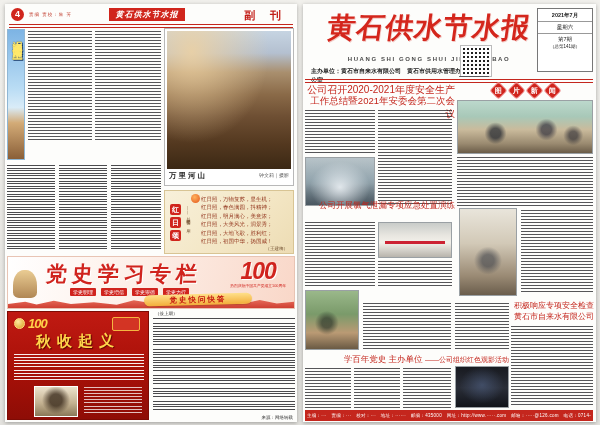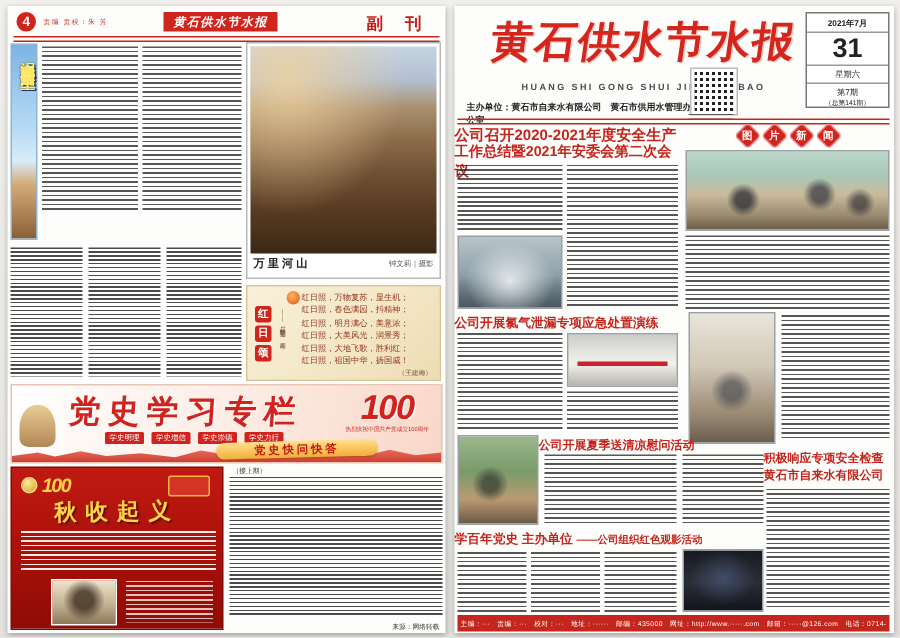--- a/index.html
+++ b/index.html
@@ -63,21 +63,21 @@
   .rtitle{position:absolute;left:20px;top:5px;width:212px;text-align:center;font-size:28px;font-weight:bold;color:#d4261c;font-family:"DejaVu Serif","Liberation Serif",serif;transform:skewX(-8deg);letter-spacing:1px;text-shadow:1px 1px 0 rgba(212,38,28,.25)}
   .pinyin{position:absolute;left:20px;top:52px;width:212px;text-align:center;font-size:6px;font-weight:bold;color:#4a4a4a;letter-spacing:1.6px}
   .organ{position:absolute;left:8px;top:63px;width:152px;font-size:6px;font-weight:bold;color:#222}
   .qr{position:absolute;left:158px;top:42px;width:26px;height:26px;border:2px solid #fff;outline:1px solid #bbb;background-image:repeating-linear-gradient(0deg,#111 0 2px,#fff 2px 4px),repeating-linear-gradient(90deg,#111 0 2px,#fff 2px 4px);background-blend-mode:screen}
   .datebox{position:absolute;left:234px;top:4px;width:56px;height:64px;border:1px solid #777;box-sizing:border-box;background:#fff;text-align:center;color:#222}
   .db-m{font-size:5.5px;font-weight:bold;padding-top:3px;border-bottom:.5px solid #999;padding-bottom:2px}
   .db-d{font-size:18px;font-weight:bold;line-height:21px;border-bottom:.5px solid #999}
   .db-w{font-size:5.5px;padding:2px 0;border-bottom:.5px solid #999}
   .db-i{font-size:5.5px;padding-top:2px}
   .db-t{font-size:4.5px;padding-top:1px}
-  .hlr{position:absolute;text-align:left;font-weight:bold;color:#c4261d}
+  .hlr{position:absolute;text-align:right;font-weight:normal;color:#c4261d}
   .stamps{position:absolute;left:154px;top:81px;width:136px;display:flex;justify-content:center;gap:7px}
   .stamp{width:11px;height:11px;background:#d0251c;border-radius:2px;transform:rotate(45deg);display:flex;align-items:center;justify-content:center;box-shadow:0 0 0 1px #e88}
   .stamp span{transform:rotate(-45deg);color:#fff;font-size:7px;font-weight:bold}
   .fig1{background:radial-gradient(circle at 28% 62%,rgba(30,35,45,.7) 5px,rgba(30,35,45,0) 11px),radial-gradient(circle at 66% 55%,rgba(40,40,55,.65) 5px,rgba(40,40,55,0) 11px),radial-gradient(circle at 86% 66%,rgba(35,35,45,.6) 4px,rgba(35,35,45,0) 10px),linear-gradient(180deg,#bcd8cc 0%,#a8c8b8 30%,#cabb9c 55%,#9a8a70 82%,#6a5c48 100%)}
   .fig2{background:radial-gradient(ellipse at 50% 62%,rgba(235,240,244,.9),rgba(120,140,150,.25) 62%),linear-gradient(0deg,rgba(30,40,50,.55),rgba(30,40,50,0) 45%),linear-gradient(180deg,#cdd6da,#9fb0b8 45%,#5d6a72)}
   .fig3{background:linear-gradient(180deg,#c9ccc9 0%,#e9e7e1 38%,#f2f0ea 58%,#b8b4ac 100%);position:absolute}
   .fig3:after{content:"";position:absolute;left:8%;right:8%;top:52%;height:3px;background:#c23}
   .fig4{background:radial-gradient(circle at 40% 55%,rgba(40,50,40,.65) 5px,rgba(40,50,40,0) 12px),linear-gradient(180deg,#9ab88a 0%,#7a9a6a 40%,#ba9a74 72%,#6a5a44 100%)}
   .fig5{background:radial-gradient(ellipse at 50% 45%,rgba(90,110,150,.5),rgba(10,12,18,0) 60%),linear-gradient(180deg,#181a20,#2a2e38 52%,#12141a)}
   .fig6{background:radial-gradient(circle at 50% 60%,rgba(50,55,65,.55) 6px,rgba(50,55,65,0) 14px),linear-gradient(180deg,#e9e5db 0%,#d2c9b7 40%,#9a8a74 78%,#6a5d4c 100%)}
@@ -172,21 +172,20 @@
 
   <div class="page pr">
 
     <div class="rtitle">黄石供水节水报</div>
     <div class="pinyin">HUANG SHI GONG SHUI JIE SHUI BAO</div>
     <div class="organ">主办单位：黄石市自来水有限公司　黄石市供用水管理办公室</div>
     <div class="qr"></div>
     <div class="g f lt" style="left:156px;top:72px;width:30px;height:3px"></div>
     <div class="datebox">
       <div class="db-m">2021年7月</div>
-      <div class="db-d">31</div>
       <div class="db-w">星期六</div>
       <div class="db-i">第7期</div>
       <div class="db-t">（总第141期）</div>
     </div>
     <div class="rule2" style="left:2px;top:75px;width:288px"></div>
 
     <div class="hlr" style="left:0;top:79px;width:152px;font-size:10px">公司召开2020-2021年度安全生产</div>
     <div class="hlr" style="left:0;top:91px;width:152px;font-size:9.5px">工作总结暨2021年安委会第二次会议</div>
     <div class="g" style="left:2px;top:106px;width:70px;height:45px"></div>
     <div class="ph fig2" style="left:2px;top:153px;width:70px;height:49px"></div>
@@ -202,30 +201,29 @@
       <div class="stamp">
           <span>新</span>
         </div>
       <div class="stamp">
           <span>闻</span>
         </div>
     </div>
     <div class="ph fig1" style="left:154px;top:96px;width:136px;height:54px"></div>
     <div class="g" style="left:154px;top:153px;width:136px;height:49px"></div>
 
-    <div class="hlr" style="left:0;top:206px;width:152px;font-size:8.5px">公司开展氯气泄漏专项应急处置演练</div>
+    <div class="hlr" style="left:0;top:196px;width:152px;font-size:8.5px">公司开展氯气泄漏专项应急处置演练</div>
     <div class="g" style="left:2px;top:218px;width:70px;height:66px"></div>
     <div class="ph fig3" style="left:75px;top:218px;width:74px;height:36px"></div>
     <div class="g" style="left:75px;top:257px;width:74px;height:27px"></div>
 
     <div class="ph fig6" style="left:156px;top:204px;width:58px;height:88px"></div>
     <div class="g" style="left:218px;top:206px;width:72px;height:84px"></div>
 
     <div class="ph fig4" style="left:2px;top:286px;width:54px;height:60px"></div>
-    <div class="hlr" style="left:56px;top:287px;width:150px;font-size:8px">公司开展夏季送清凉慰问活动</div>
     <div class="g" style="left:60px;top:299px;width:88px;height:47px"></div>
     <div class="g" style="left:152px;top:299px;width:54px;height:47px"></div>
 
     <div class="hlr" style="left:206px;top:296px;width:85px;font-size:8px">积极响应专项安全检查</div>
     <div class="hlr" style="left:206px;top:307px;width:85px;font-size:8px">黄石市自来水有限公司</div>
     <div class="g" style="left:208px;top:322px;width:82px;height:80px"></div>
 
     <div class="hlr" style="left:0;top:350px;width:206px;font-size:8.5px">
       <span>学百年党史  主办单位</span>
       <span style="font-size:7px">——公司组织红色观影活动</span>

